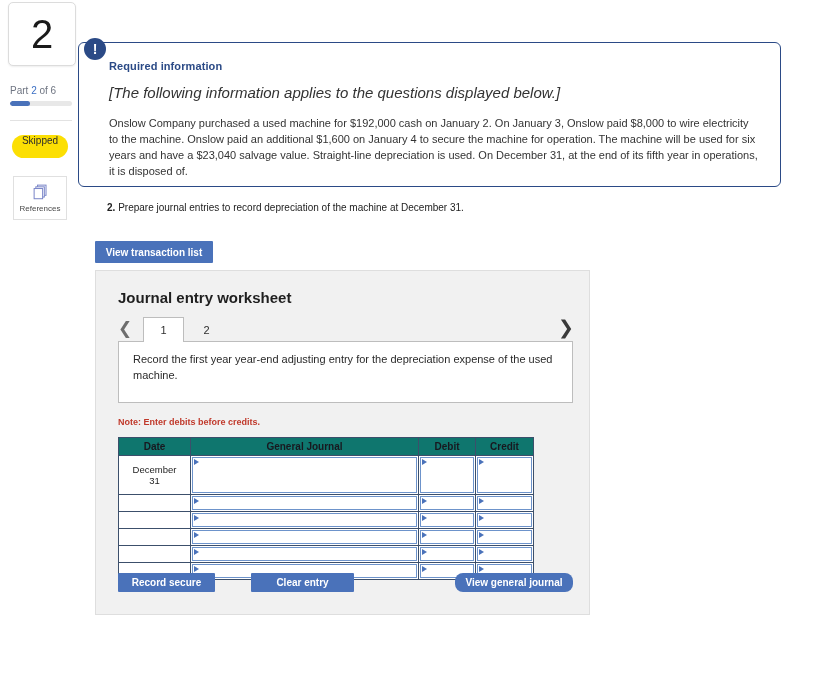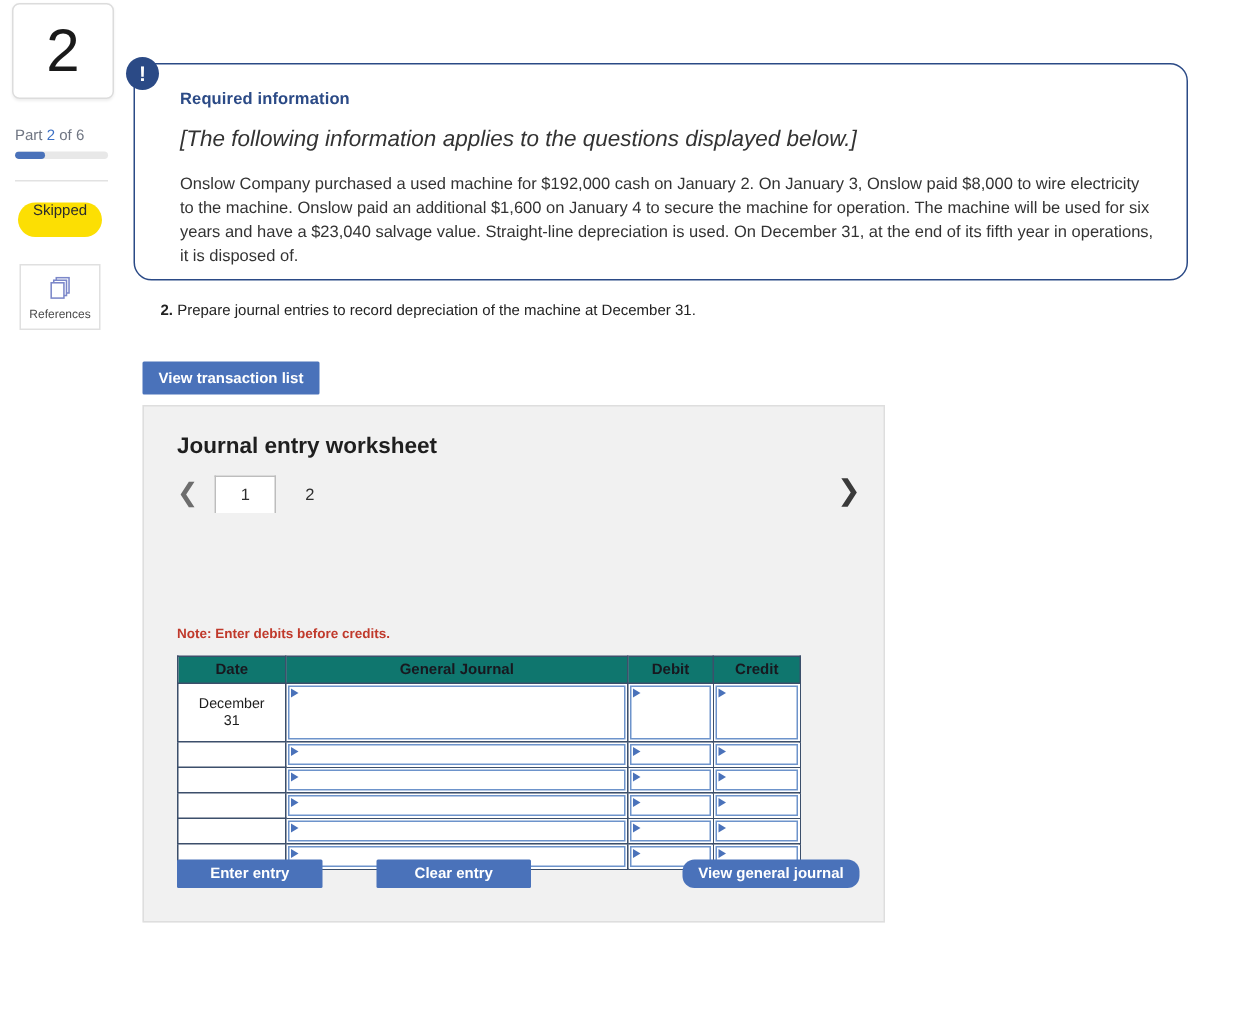--- a/index.html
+++ b/index.html
@@ -59,25 +59,25 @@
     width: 54px; height: 44px;
     background: #ffffff;
     border: 1px solid #e0e0e0;
     display: flex; flex-direction: column;
     align-items: center; justify-content: center; gap: 0;
   }
   .references-box .ref-label { font-size: 8px; color: #4a4a4a; }
 
   
   #info-box {
-    position: absolute; left: 89px; top: 42px;
+    position: absolute; left: 78px; top: 42px;
     width: 703px; height: 145px;
     background: #ffffff;
     border: 1px solid #2b4a86;
-    border-radius: 12px;
+    border-radius: 6px;
   }
   #info-bang {
     position: absolute; left: 84px; top: 38px;
     width: 22px; height: 22px;
     border-radius: 50%;
     background: #2b4a86;
     color: #ffffff;
     display: flex; align-items: center; justify-content: center;
     font-size: 14px; font-weight: 700; line-height: 1;
     z-index: 3;
@@ -279,20 +279,23 @@
     <span class="tab-arrow" id="tab-prev">❮</span>
     <div class="tab active" id="tab-1">
       <span>1</span>
     </div>
     <div class="tab" id="tab-2">
       <span>2</span>
     </div>
     <span class="tab-arrow" id="tab-next">❯</span>
   </div>
 
+  <div id="instruction-box">
+    <span>Record the first year year-end adjusting entry for the depreciation expense of the used machine.</span>
+  </div>
 
   <div id="note-line">Note: Enter debits before credits.</div>
 
   <table id="journal-table">
     <colgroup>
       <col class="col-date">
         <col class="col-gj">
         <col class="col-deb">
         <col class="col-cred">
     </colgroup>
@@ -373,16 +376,16 @@
           <td class="sel-cell">
             <div class="sel-box"></div>
           </td>
           <td class="sel-cell">
             <div class="sel-box"></div>
           </td>
         </tr>
       </tbody>
   </table>
 
-  <button class="btn" id="record-entry">Enter entry</button>
+  <button class="btn" id="record-entry">Record secure</button>
   <button class="btn" id="clear-entry">Clear entry</button>
   <button class="btn" id="view-general-jrnl">View general journal</button>
 </div>
 
 </body></html>

